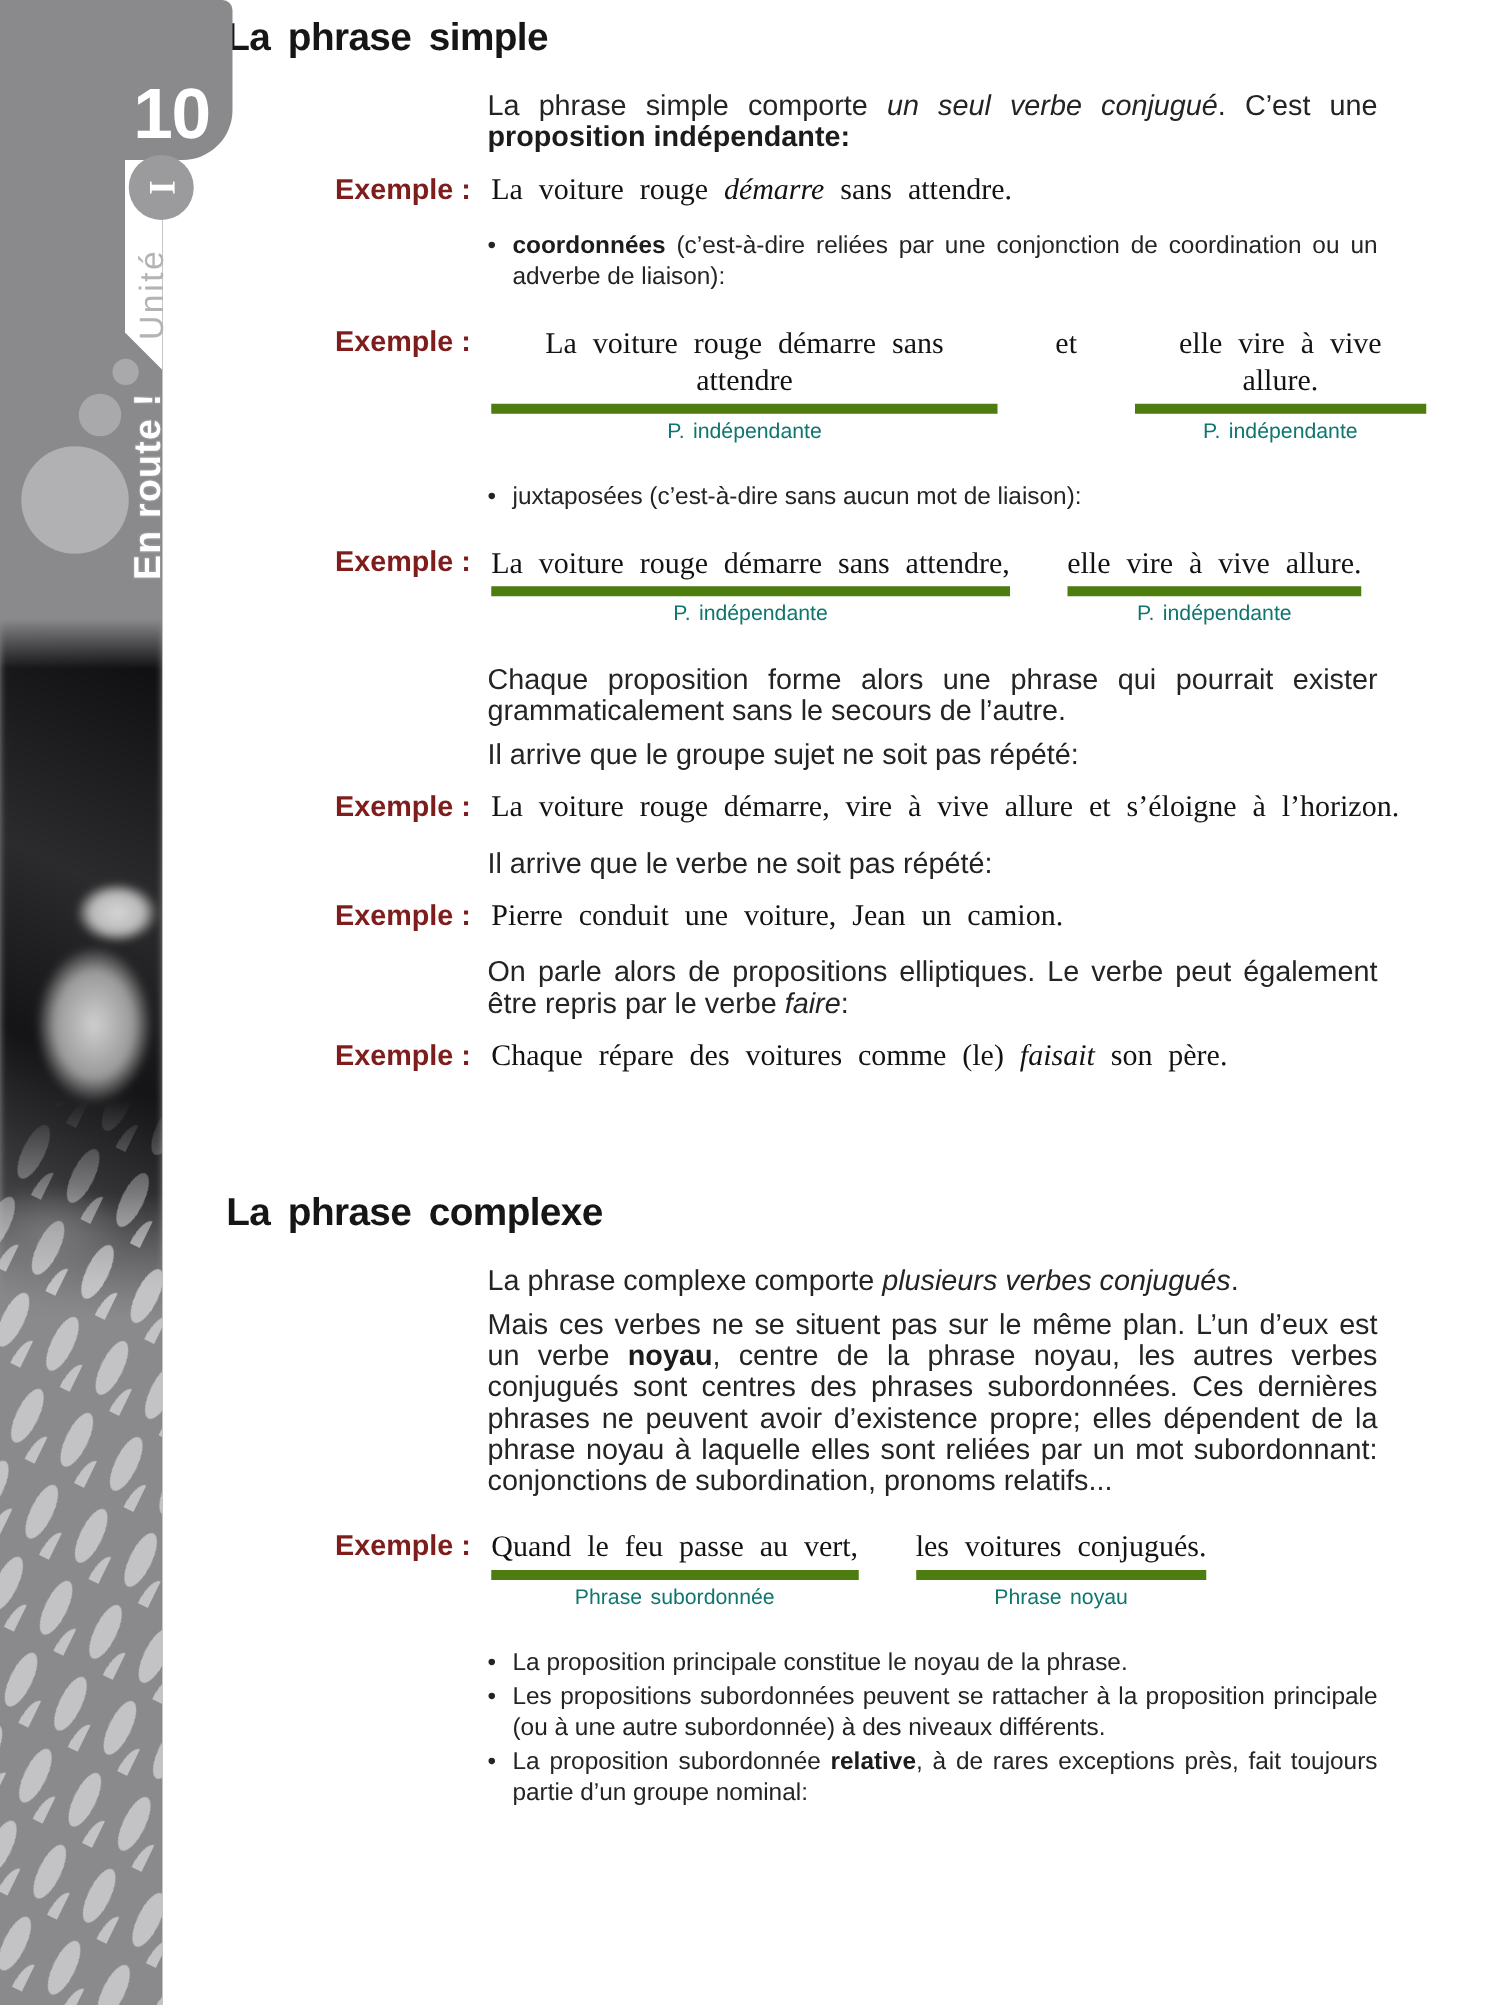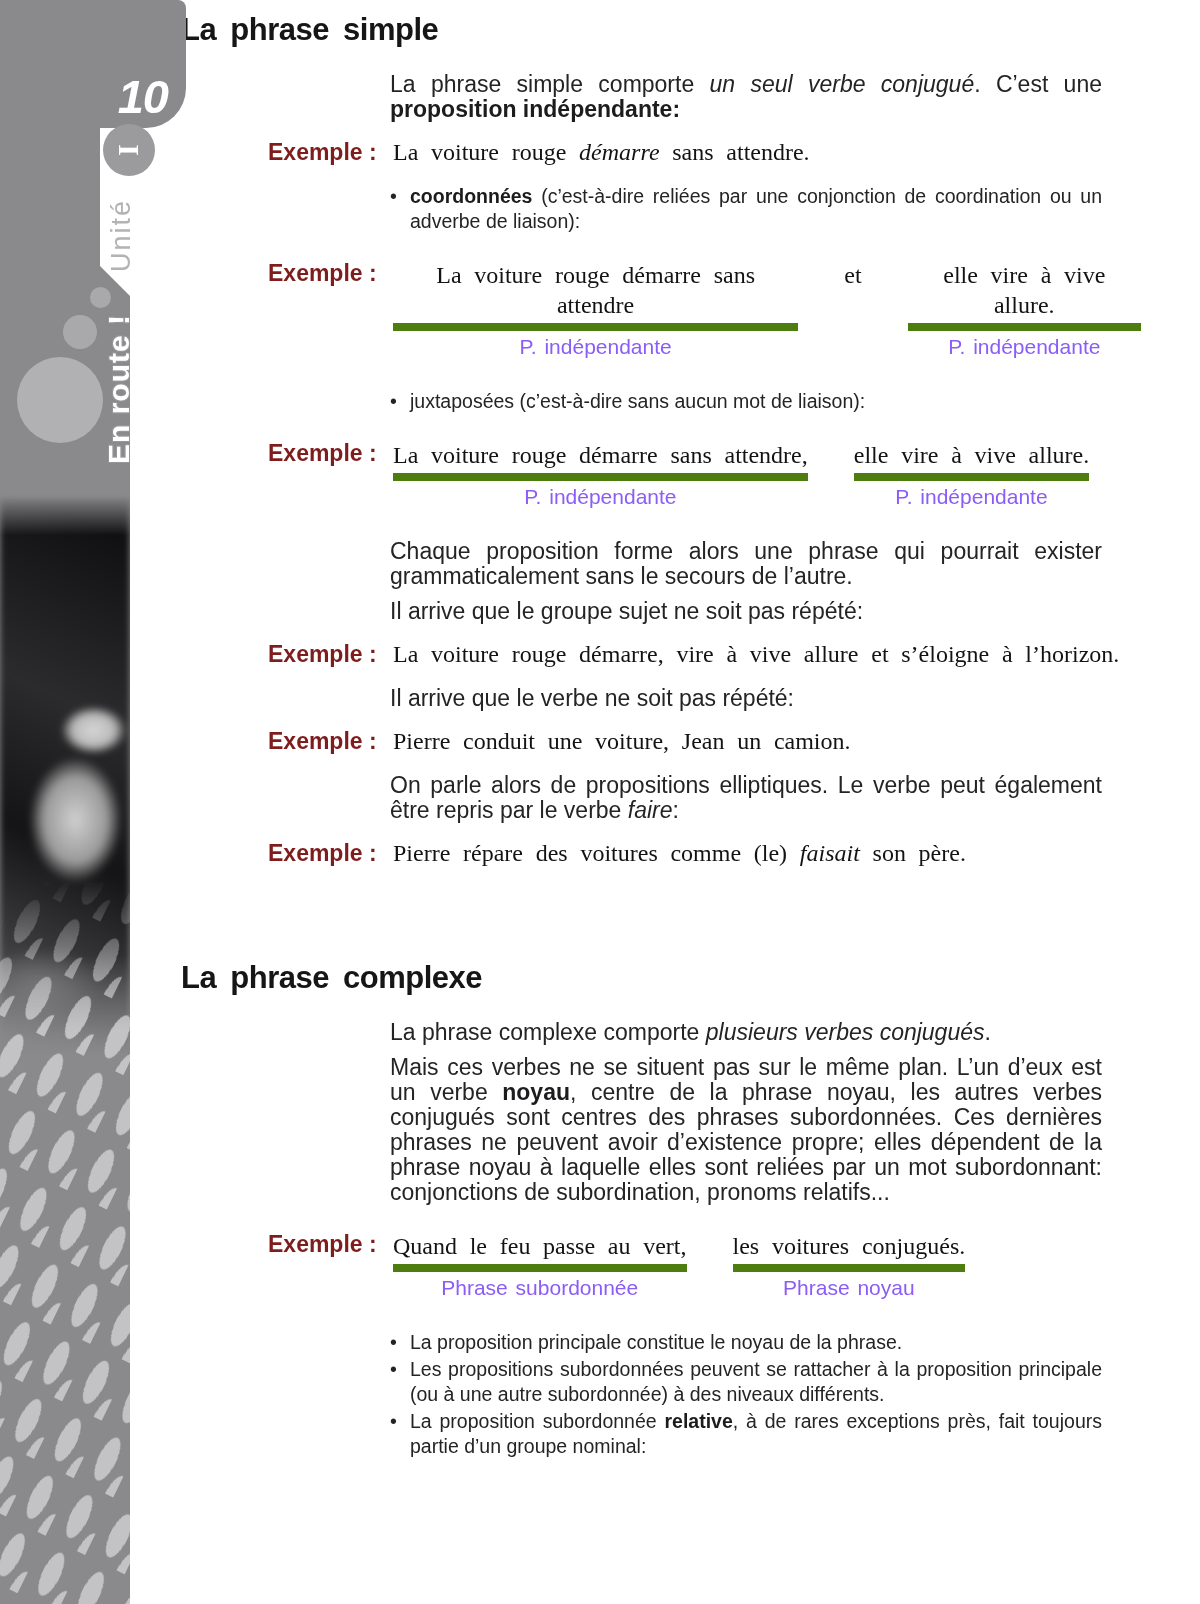--- a/index.html
+++ b/index.html
@@ -26,21 +26,21 @@
     background-image:
       radial-gradient(ellipse 9px 24px at 22px 32px, #c3c3c5 96%, rgba(0,0,0,0) 100%),
       radial-gradient(ellipse 9px 24px at 44px 64px, #c3c3c5 96%, rgba(0,0,0,0) 100%);
     background-size:44px 64px;
     transform:rotate(26deg);}
   .notch{position:absolute;left:100px;top:126px;width:30px;height:170px;background:#fff;
     clip-path:polygon(0 0,100% 0,100% 100%,0 calc(100% - 30px));}
   .top-block{position:absolute;left:0;top:0;width:186px;height:128px;background:#8a8a8c;
     border-radius:0 8px 40px 0;z-index:3;}
   .page-number{position:absolute;right:18px;bottom:8px;color:#fff;
-    font-size:47px;font-weight:700;letter-spacing:-1px;line-height:1;font-style:italic;}
+    font-size:57px;font-weight:700;letter-spacing:-1px;line-height:1;}
   .unit-circle{position:absolute;left:103px;top:124px;width:52px;height:52px;border-radius:50%;
     background:#9b9b9d;z-index:4;display:flex;align-items:center;justify-content:center;}
   .unit-roman{font-family:"Liberation Serif",serif;font-size:30px;font-weight:700;color:#fff;
     transform:rotate(90deg);line-height:1;}
   .unit-label{position:absolute;left:106px;top:180px;height:92px;width:44px;z-index:4;
     writing-mode:vertical-rl;transform:rotate(180deg);text-align:left;
     font-size:27px;color:#b3b3b5;letter-spacing:2px;}
   .banner{position:absolute;left:102px;top:292px;height:172px;width:46px;z-index:4;
     writing-mode:vertical-rl;transform:rotate(180deg);
     font-size:30px;font-weight:700;color:#fff;letter-spacing:1px;
@@ -60,21 +60,21 @@
   .bullet-dot{flex:0 0 20px;color:#242426;}
   .bullet-body{flex:1;text-align:justify;}
   .b-example{margin:15px 0 17px 0;padding-left:87px;display:flex;align-items:baseline;}
   .b-example2{margin:26px 0 30px 0;padding-left:87px;display:flex;align-items:flex-start;}
   .ex-label{flex:0 0 125px;font-size:23px;font-weight:700;color:#7f1d1d;}
   .serif{font-family:"Liberation Serif",serif;font-size:24px;color:#131313;
     word-spacing:0.28em;line-height:1.25;}
   .clauses{display:flex;align-items:flex-start;column-gap:46px;}
   .clause{text-align:center;}
   .u-text{display:inline-block;border-bottom:8px solid #4d7c0f;padding-bottom:3px;}
-  .caption{font-size:21px;color:#8b5cf6;margin-top:4px;font-family:"Liberation Sans",sans-serif;
+  .caption{font-size:17px;color:#0f766e;margin-top:4px;font-family:"Liberation Sans",sans-serif;
     word-spacing:2px;}
   .connector{padding-top:0;}
 </style>
 </head>
 <body>
 
 <div class="sidebar">
   <span class="deco-circle" style="left:90px;top:287px;width:21px;height:21px;"></span>
   <span class="deco-circle" style="left:63px;top:315px;width:34px;height:34px;"></span>
   <span class="deco-circle" style="left:17px;top:357px;width:86px;height:86px;background:#b1b1b3;"></span>
@@ -130,21 +130,21 @@
       <span class="serif"><span>La voiture rouge démarre, vire à vive allure et s’éloigne à l’horizon.</span></span>
     </div>
     <div class="b-para"><span>Il arrive que le verbe ne soit pas répété:</span></div>
     <div class="b-example">
       <span class="ex-label">Exemple :</span>
       <span class="serif"><span>Pierre conduit une voiture, Jean un camion.</span></span>
     </div>
     <div class="b-para"><span>On parle alors de propositions elliptiques. Le verbe peut également être repris par le verbe </span><i>faire</i><span>:</span></div>
     <div class="b-example">
       <span class="ex-label">Exemple :</span>
-      <span class="serif"><span>Pierre répare des voitures comme (le) </span><i>faisait</i><span> son père.</span></span>
+      <span class="serif"><span>Chaque répare des voitures comme (le) </span><i>faisait</i><span> son père.</span></span>
     </div>
     <div class="b-heading">La phrase complexe</div>
     <div class="b-para"><span>La phrase complexe comporte </span><i>plusieurs verbes conjugués</i><span>.</span></div>
     <div class="b-para"><span>Mais ces verbes ne se situent pas sur le même plan. L’un d’eux est un verbe </span><b>noyau</b><span>, centre de la phrase noyau, les autres verbes conjugués sont centres des phrases subordonnées. Ces dernières phrases ne peuvent avoir d’existence propre; elles dépendent de la phrase noyau à laquelle elles sont reliées par un mot subordonnant: conjonctions de subordination, pronoms relatifs...</span></div>
     <div class="b-example2">
       <span class="ex-label">Exemple :</span>
       <div class="clauses">
         <div class="clause"><span class="u-text serif">Quand le feu passe au vert,</span><div class="caption">Phrase subordonnée</div></div>
         <div class="clause"><span class="u-text serif">les voitures conjugués.</span><div class="caption">Phrase noyau</div></div>
       </div>

